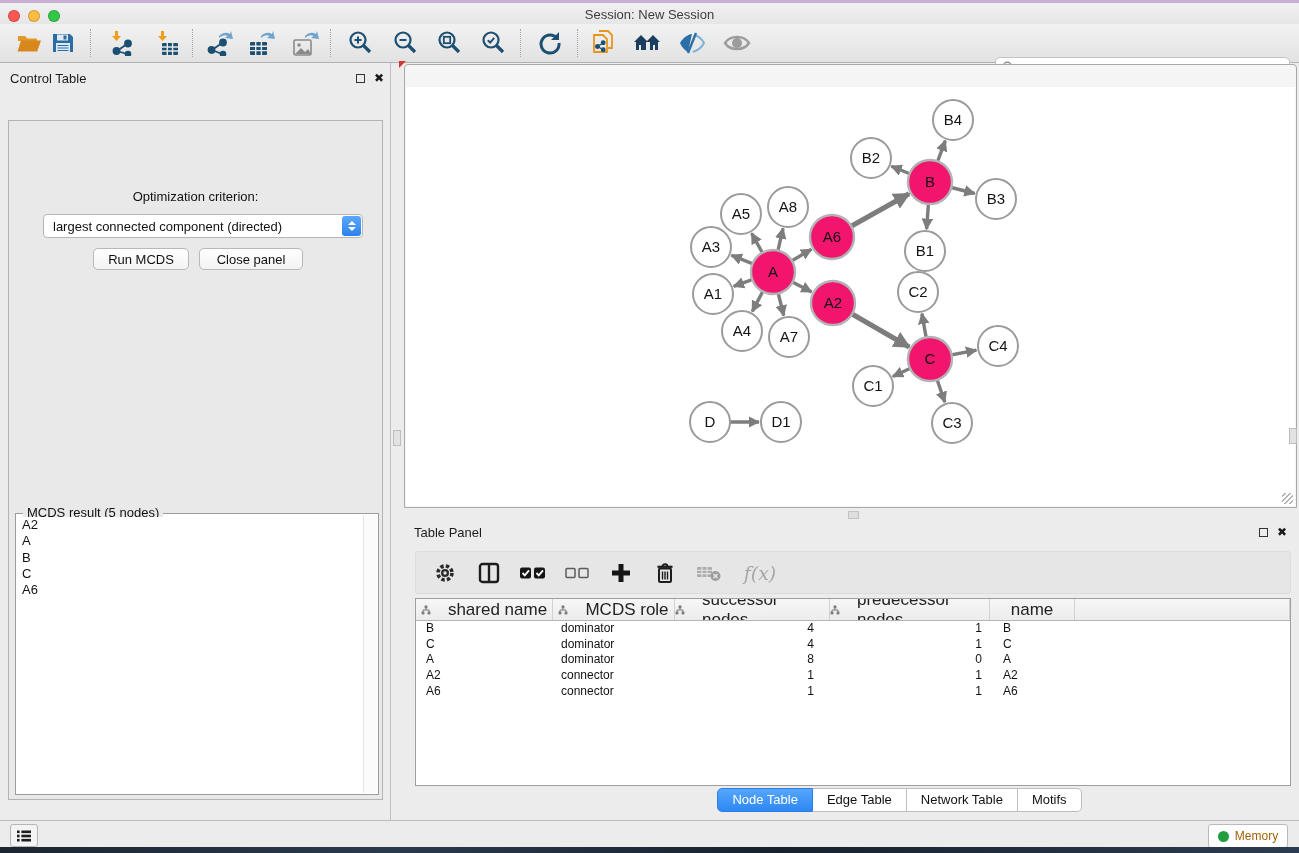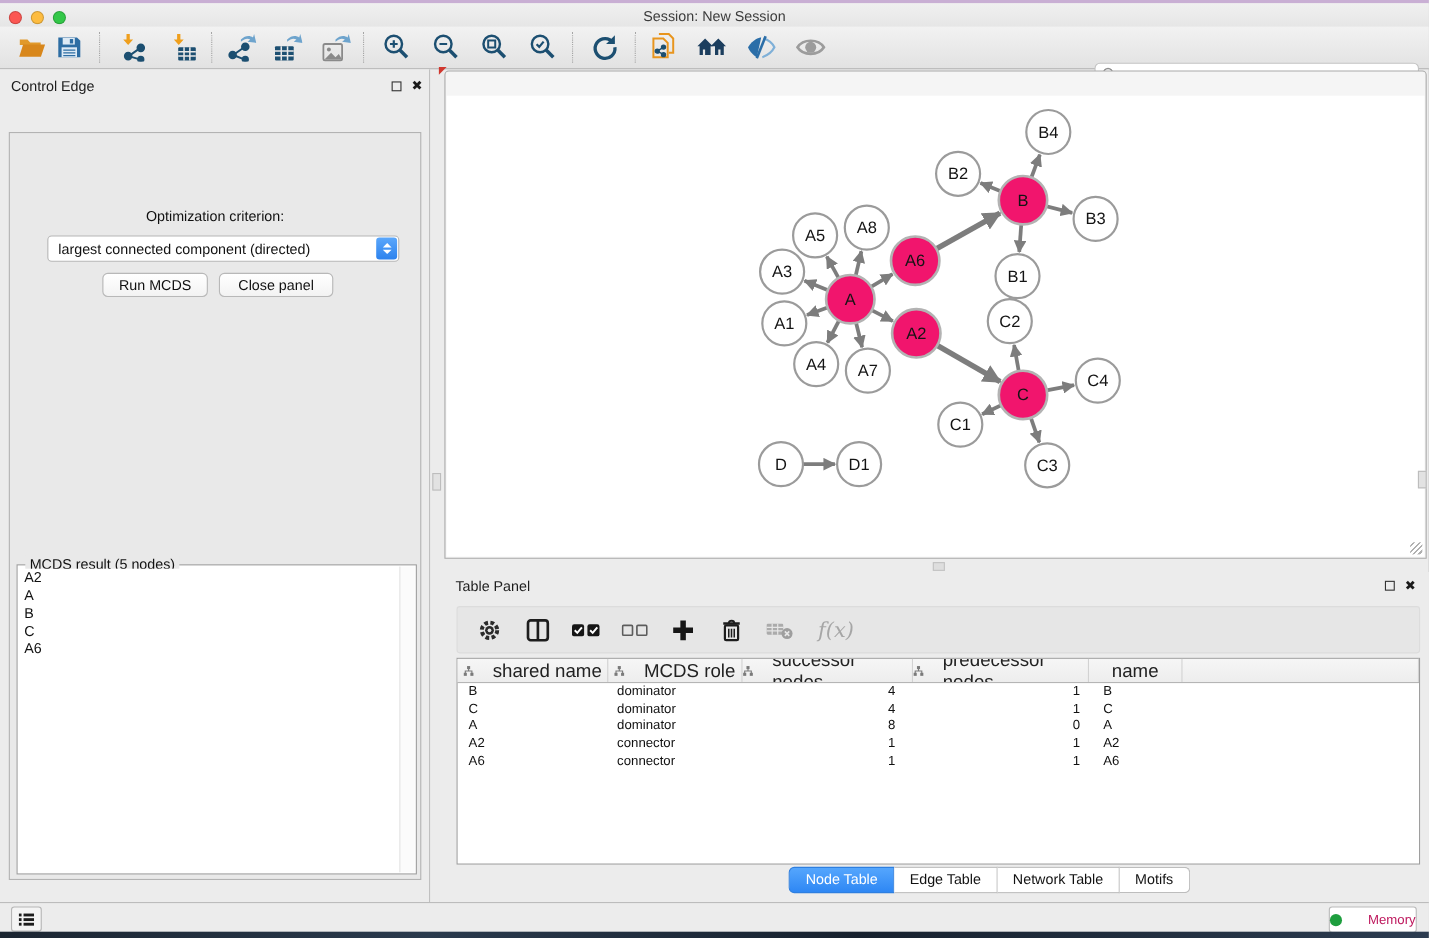--- a/index.html
+++ b/index.html
@@ -83,21 +83,21 @@
   .td.c0{padding-left:10px;} .td.c1{padding-left:8px;}
   .td.c2{text-align:right;padding-right:16px;} .td.c3{text-align:right;padding-right:8px;}
   .td.c4{padding-left:13px;}
   .tp-tabs{position:absolute;left:0;right:0;top:268px;display:flex;justify-content:center;}
   .tp-tabs .seg-tab{height:22px;line-height:22px;padding:0 14px;}
   
   .statusbar{position:absolute;left:0;top:820px;width:1299px;height:27px;background:#ececec;border-top:1px solid #bcbcbc;box-sizing:border-box;}
   .listbtn{position:absolute;left:10px;top:3px;width:26px;height:21px;background:#f4f4f4;border:1px solid #b5b5b5;
     border-radius:3px;display:flex;align-items:center;justify-content:center;}
   .membtn{position:absolute;right:11px;top:3px;width:78px;height:22px;background:#fff;border:1px solid #bababa;
-    border-radius:3px;display:flex;align-items:center;justify-content:space-between;gap:6px;font-size:12px;color:#be185d;}
+    border-radius:3px;display:flex;align-items:center;justify-content:center;gap:6px;font-size:12px;color:#a16207;}
   .memdot{width:11px;height:11px;border-radius:50%;background:#1e9e3e;}
 </style>
 </head>
 <body>
 
 <div class="screen">
   <div class="desk-top"></div>
 
   <div class="titlebar">
     <div class="tl red" style="left:8px"></div>
@@ -242,21 +242,21 @@
     <div class="searchbox">
       <svg width="13" height="13" viewBox="0 0 13 13">
           <circle cx="5.3" cy="5.3" r="4" fill="none" stroke="#8e8e8e" stroke-width="1.5"></circle>
           <path d="M8.3 8.3 12 12" stroke="#8e8e8e" stroke-width="1.5"></path>
         </svg>
       <input placeholder="" style="">
     </div>
   </div>
 
   <div class="cpanel">
-    <div class="panel-head">Control Edge</div>
+    <div class="panel-head">Control Table</div>
     <div class="float-ic" style="left:356px;top:11px"></div>
     <div class="close-ic" style="left:374px;top:10px">✖</div>
     <div class="cbody">
       <div class="optlabel">Optimization criterion:</div>
       <div class="mselect">
         <span class="val">largest connected component (directed)</span>
         <span class="spinner">
             <span class="spin-up"></span>
             <span class="spin-dn"></span>
           </span>

